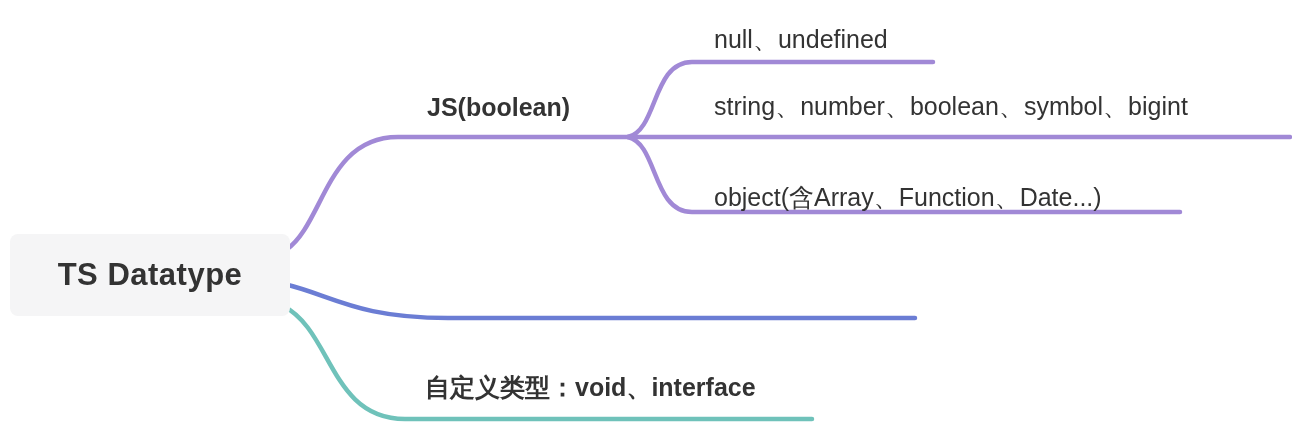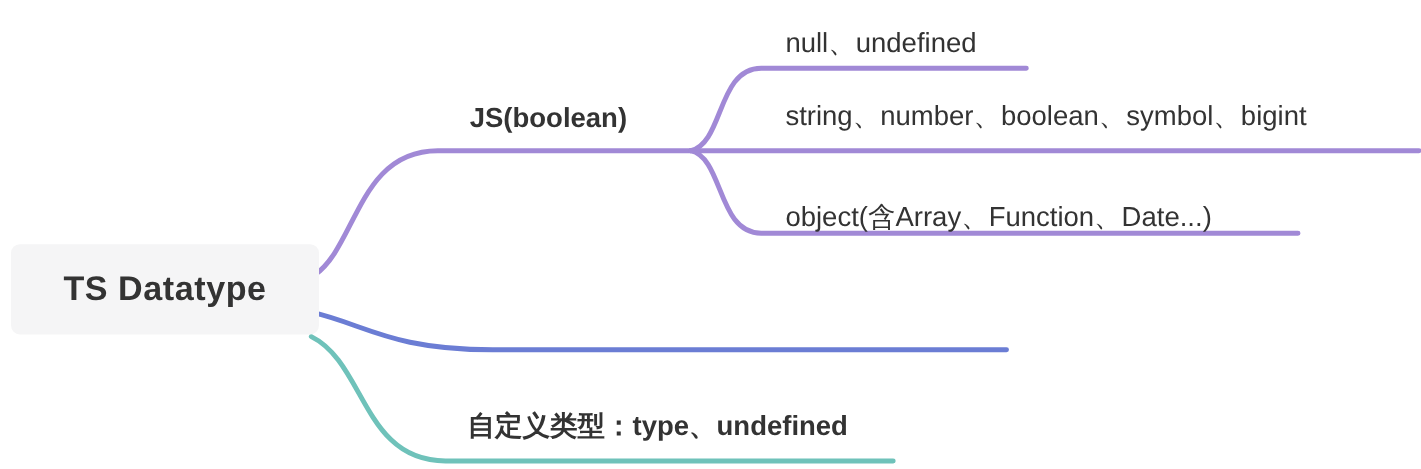--- a/index.html
+++ b/index.html
@@ -17,21 +17,21 @@
   }
   .lines path {
     fill: none;
     stroke-width: 4.5;
     stroke-linecap: round;
     stroke-linejoin: round;
   }
   .root-node {
     position: absolute;
     left: 10px;
-    top: 222px;
+    top: 234px;
     width: 280px;
     height: 82px;
     background: var(--root-bg, #f5f5f6);
     border-radius: 8px;
     display: flex;
     align-items: center;
     justify-content: center;
     font-size: 31px;
     font-weight: 600;
     letter-spacing: 0.5px;
@@ -70,15 +70,15 @@
 
   <div class="label lvl2" style="left: 427px; top: 92px;">JS(boolean)</div>
 
   <div class="label lvl3" style="left: 714px; top: 24px;">null、undefined</div>
 
   <div class="label lvl3" style="left: 714px; top: 91px;">string、number、boolean、symbol、bigint</div>
 
   <div class="label lvl3" style="left: 714px; top: 166px; margin-top: 16px;">object(含Array、Function、Date...)</div>
 
 
-  <div class="label lvl2" style="left: 425px; top: 372px;">自定义类型：type、undefined</div>
+  <div class="label lvl2" style="left: 425px; top: 372px;">自定义类型：void、interface</div>
 
 </div>
 
 </body></html>

